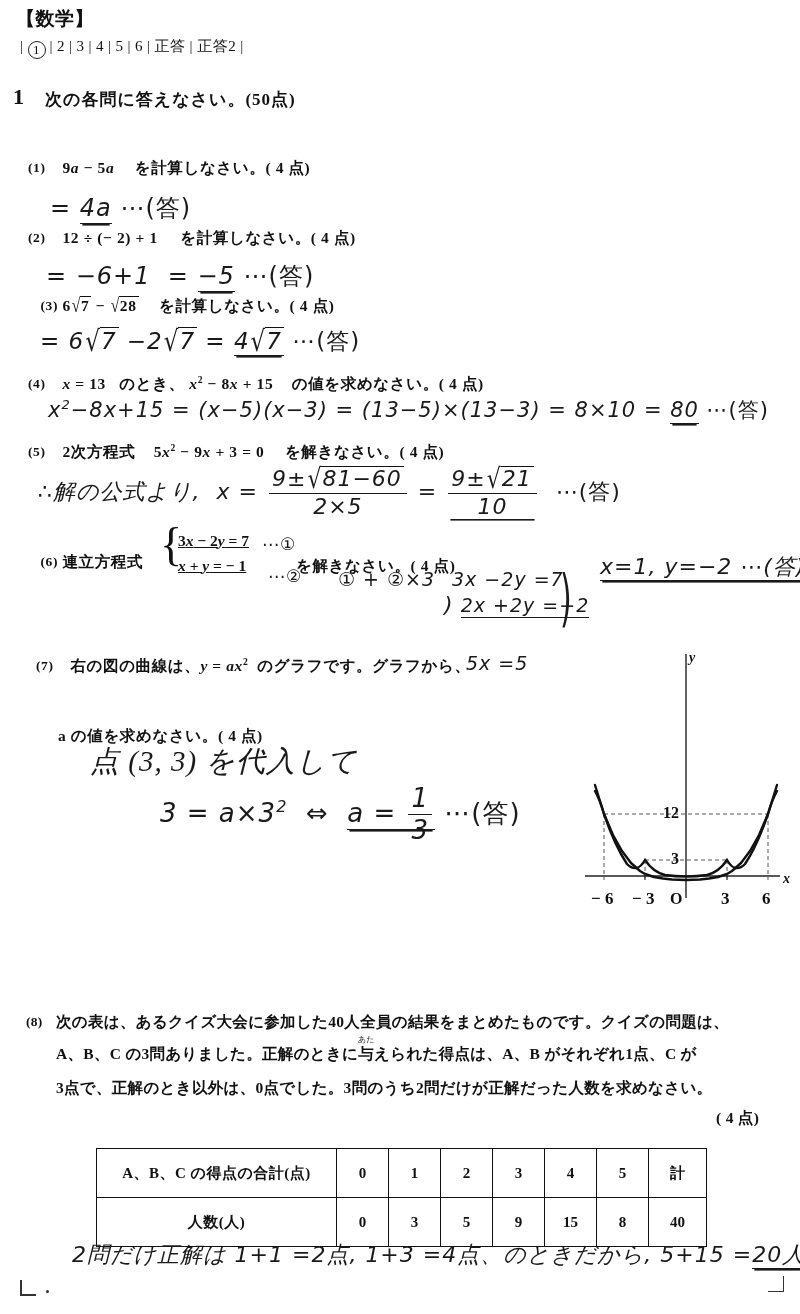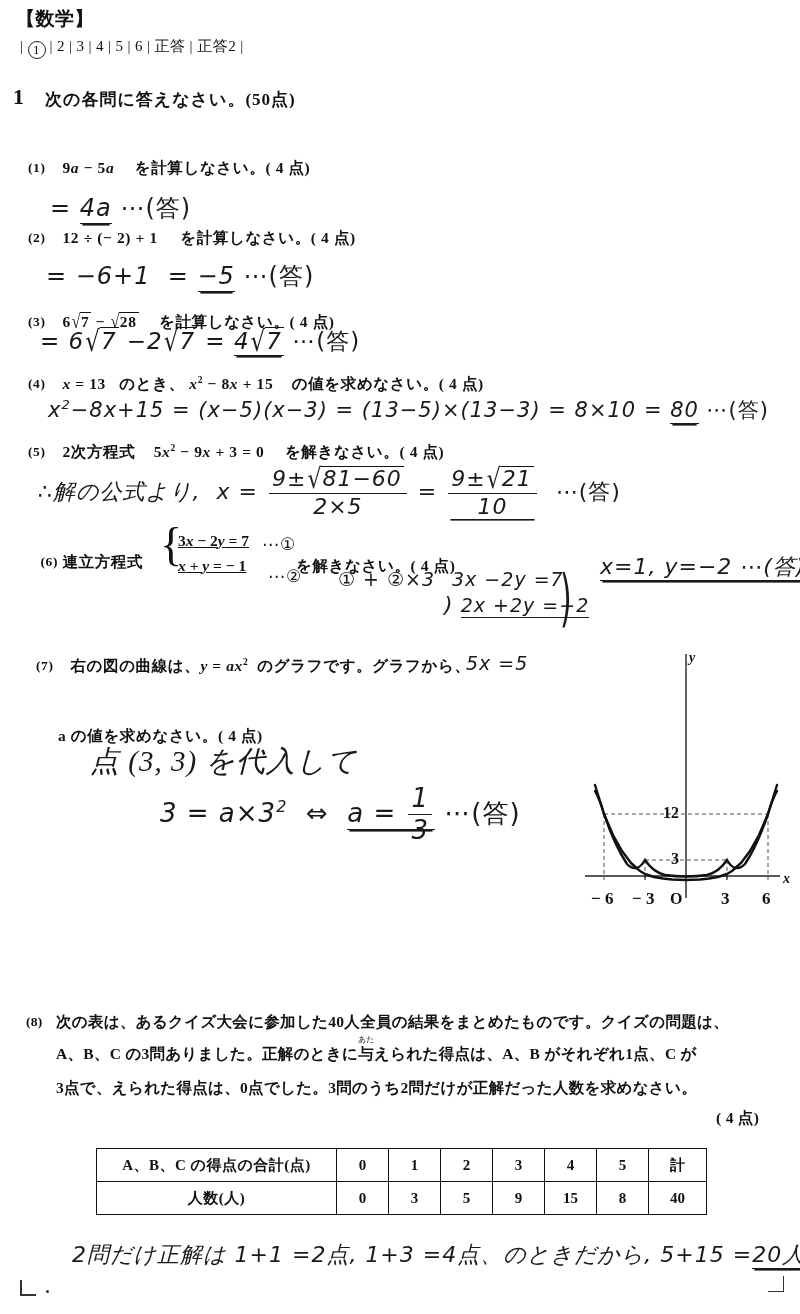--- a/index.html
+++ b/index.html
@@ -160,21 +160,21 @@
   .score-table {
     position: absolute;
     left: 96px; top: 1148px;
     border-collapse: collapse;
     font-size: 15px;
     font-weight: bold;
   }
   .score-table td {
     border: 1.3px solid #111;
     text-align: center;
-    height: 33px;
+    height: 49px;
     font-family: "Liberation Serif", serif;
   }
   .score-table td.rowhead {
     width: 240px;
     padding: 0 8px;
     letter-spacing: 0.5px;
   }
   .score-table td.cell { width: 52px; }
   .score-table td.total { width: 58px; }
   .score-table tr:first-child td { border-bottom-width: 1.6px; }
@@ -208,21 +208,21 @@
 
 <div class="q" style="left:28px; top:228px;">
   <span class="qnum">(2)</span>
   <span class="math">12 ÷ (− 2) + 1</span>
   <span style="margin-left:18px">を計算しなさい。( 4 点)</span>
 </div>
 <div class="hw" style="left:46px; top:260px; font-size:24px;">
   = −6+1 &nbsp;= <span class="dul">−5</span>&nbsp;<span class="ans">⋯(答)</span>
 </div>
 
-<div class="q" style="left:28px; top:312px;">
+<div class="q" style="left:28px; top:296px;text-align:right;">
   <span class="qnum">(3)</span>
   <span class="math">6<span class="sq"><span class="rad">√</span><span class="rn">7</span></span> − <span class="sq"><span class="rad">√</span><span class="rn">28</span></span></span>
   <span style="margin-left:16px">を計算しなさい。( 4 点)</span>
 </div>
 <div class="hw" style="left:40px; top:326px; font-size:23px;">
   = 6<span class="sq"><span class="rad">√</span><span class="rn">7</span></span> −2<span class="sq"><span class="rad">√</span><span class="rn">7</span></span> = <span class="dul">4<span class="sq"><span class="rad">√</span><span class="rn">7</span></span></span>&nbsp;<span class="ans">⋯(答)</span>
 </div>
 
 <div class="q" style="left:28px; top:374px;">
   <span class="qnum">(4)</span>
@@ -321,21 +321,21 @@
     <text x="187" y="256" font-family="Liberation Serif, serif" font-size="17" font-weight="bold" fill="#111">6</text>
   </svg>
 </div>
 
 <div class="para" style="left:26px; top:1012px;">
   <span class="qnum">(8)</span><span>次の表は、あるクイズ大会に参加した40人全員の結果をまとめたものです。クイズの問題は、</span>
 </div>
 <div class="para" style="left:56px; top:1044px;">
   <span>A、B、C の3問ありました。正解のときに</span><span class="ruby-holder"><span class="ruby">あた</span>与</span><span>えられた得点は、A、B がそれぞれ1点、C が</span>
 </div>
-<div class="para" style="left:56px; top:1078px;">3点で、えられた得点は、0点でした。3問のうち2問だけが正解だった人数を求めなさい。</div>
+<div class="para" style="left:56px; top:1078px;">3点で、正解のとき以外は、0点でした。3問のうち2問だけが正解だった人数を求めなさい。</div>
 <div class="para" style="left:716px; top:1108px;">( 4 点)</div>
 
 <table class="score-table">
   <tbody>
       <tr>
     <td class="rowhead">A、B、C の得点の合計(点)</td>
     <td class="cell">0</td>
     <td class="cell">1</td>
     <td class="cell">2</td>
     <td class="cell">3</td>

